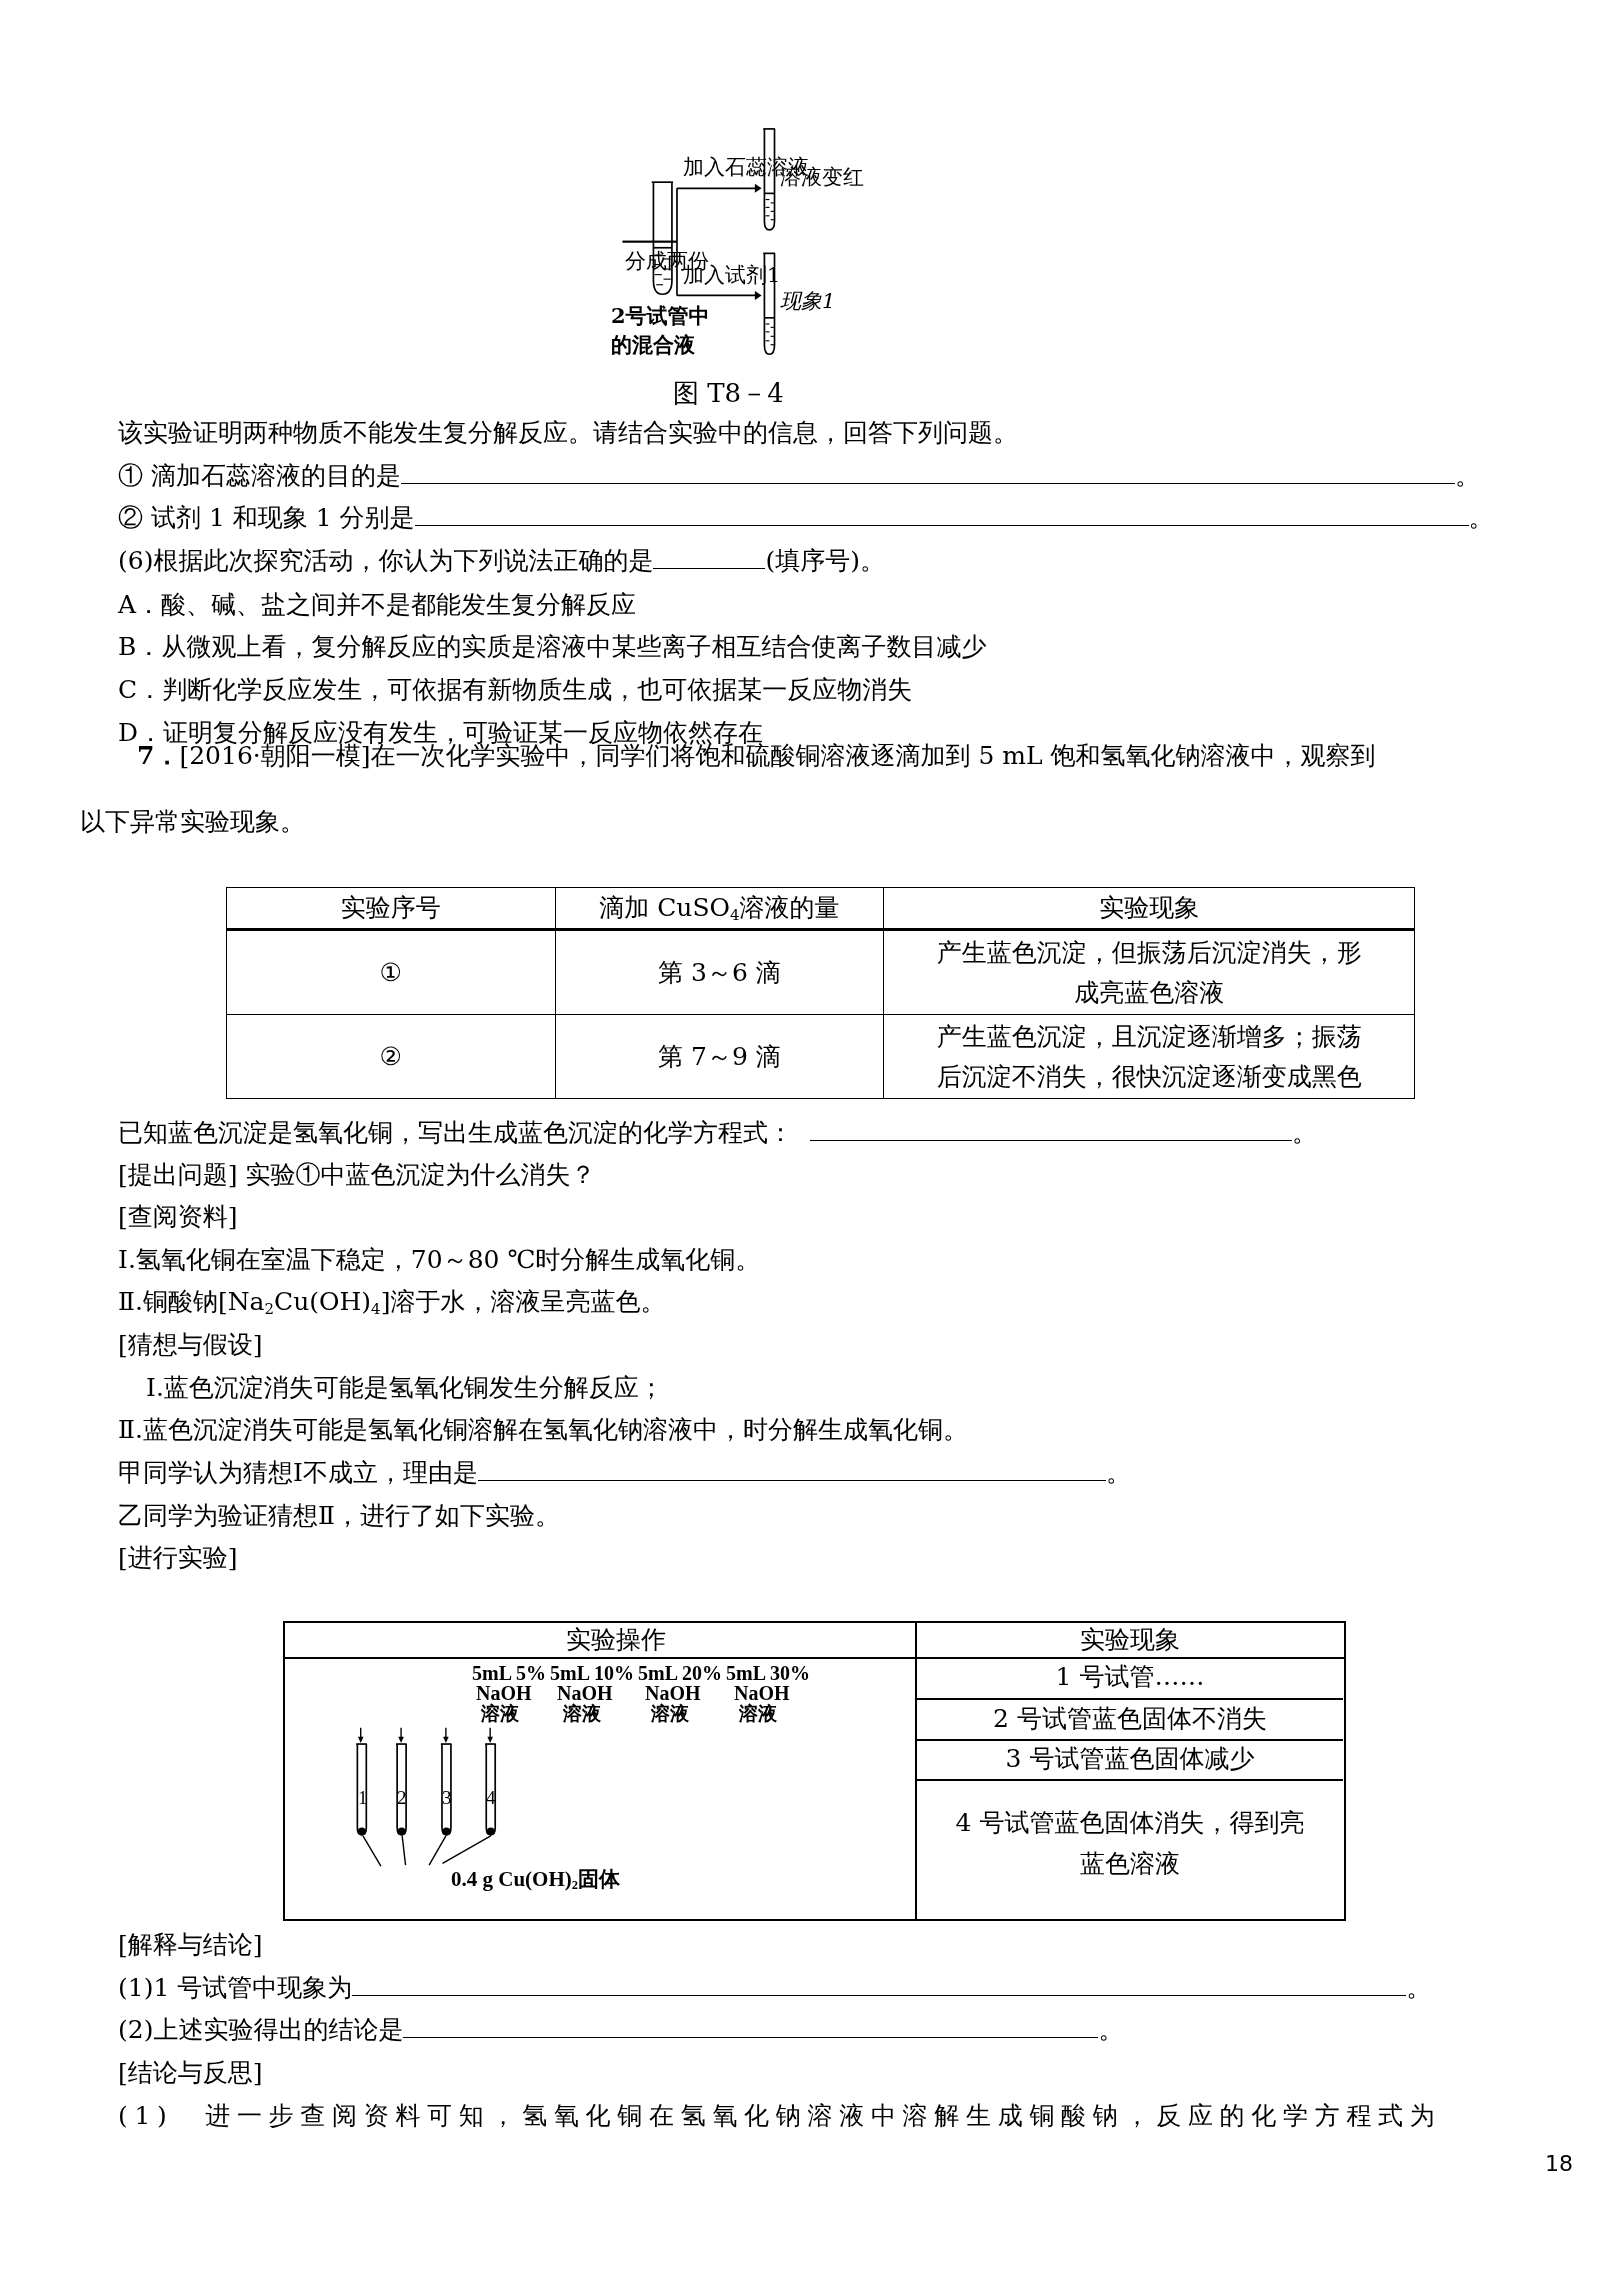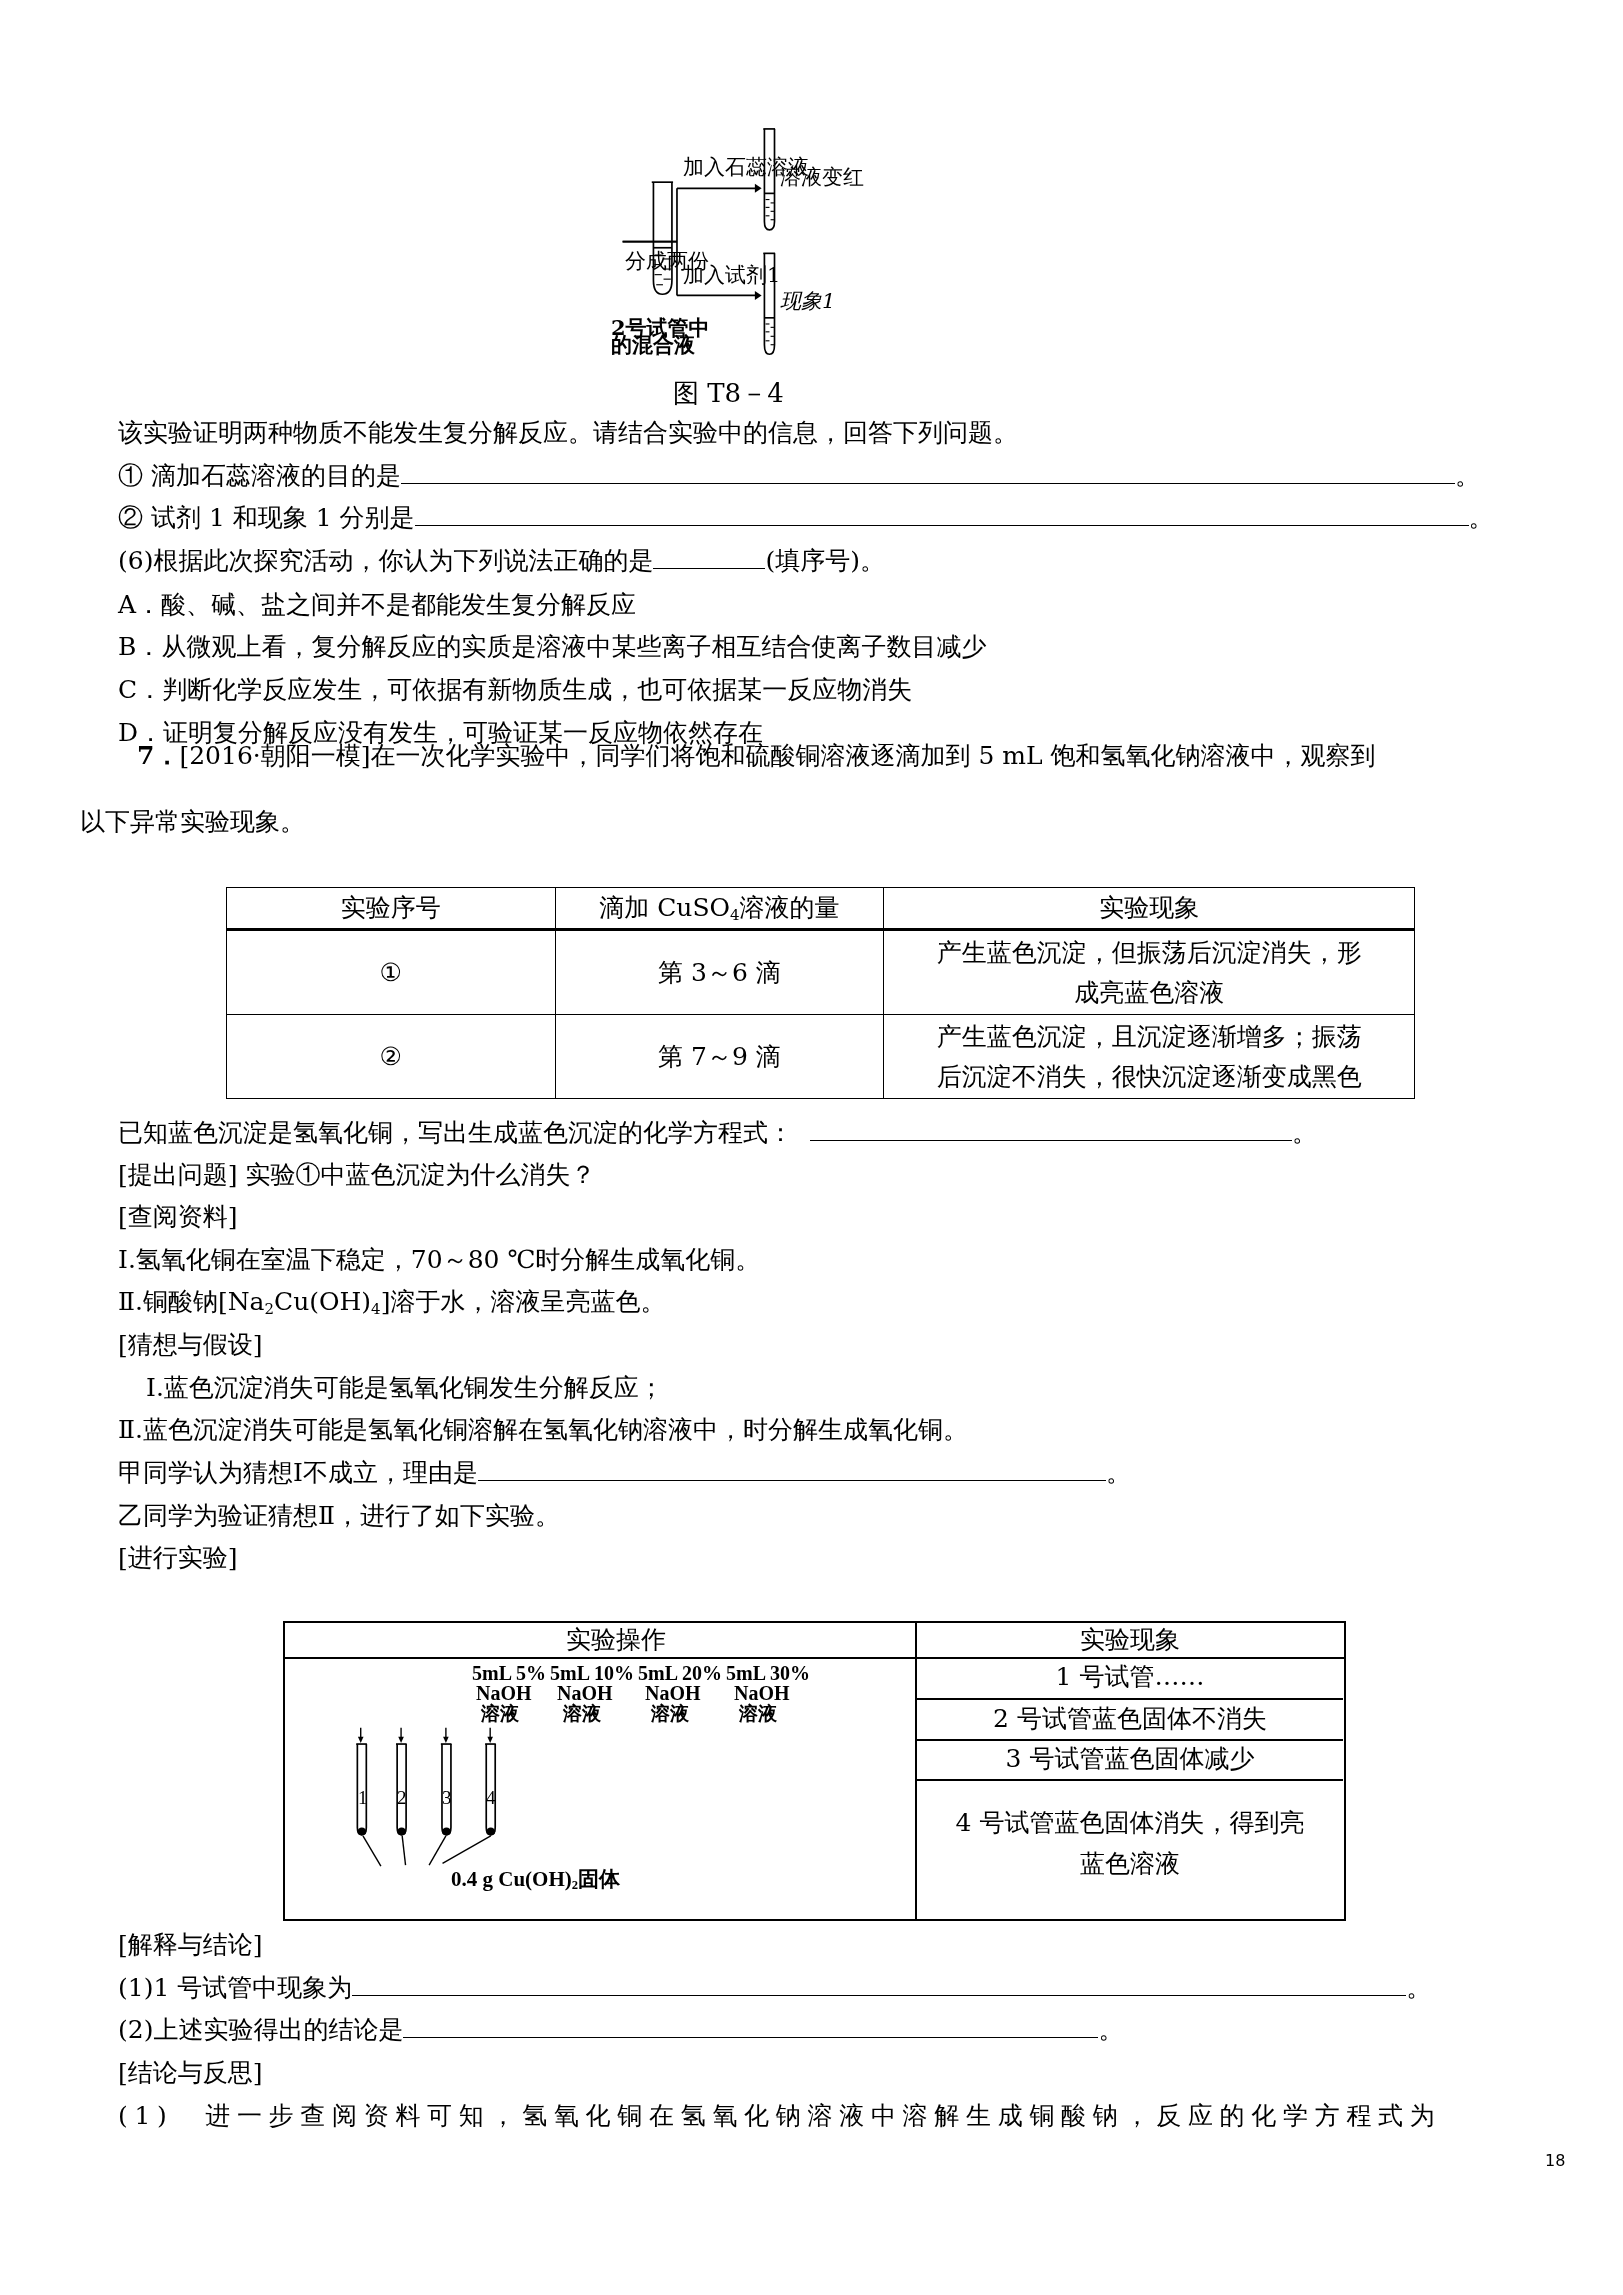--- a/index.html
+++ b/index.html
@@ -7,21 +7,21 @@
          font-family:"DejaVu Serif","Liberation Serif",serif; color:#000; }
   .t { position:absolute; white-space:nowrap; font-size:25px; line-height:34px; }
   .blank { display:inline-block; border-bottom:1.7px solid #000; height:22.4px; vertical-align:baseline; }
   .bold { font-weight:bold; }
   sub { font-size:0.6em; vertical-align:-0.25em; line-height:0; }
   table.grid { position:absolute; border-collapse:collapse; font-size:25px; }
   table.grid td { border:1.7px solid #000; text-align:center; vertical-align:middle; padding:0 11.2px; line-height:40px; }
   table.grid tr.head td { border-bottom-width:3.4px; }
   .diagram-label { position:absolute; white-space:nowrap; font-family:"DejaVu Serif",serif; font-weight:bold; font-size:21px; }
   .fig-caption { position:absolute; font-size:26px; white-space:nowrap; }
-  .page-num { position:absolute; font-family:"DejaVu Sans",sans-serif; font-size:16px; }
+  .page-num { position:absolute; font-family:"DejaVu Sans",sans-serif; font-size:22px; }
 </style>
 </head>
 <body>
 
 <svg style="position:absolute;left:594px;left:0;top:0;" width="1623" height="426" viewBox="0 0 2894 760">
 
   <g>
     <line x1="1162" y1="325" x2="1200" y2="325" stroke="#000" stroke-width="3"></line>
     <path d="M1165 325 L1165 500 Q1165 525 1181 525 Q1198 525 1198 500 L1198 325" fill="none" stroke="#000" stroke-width="3"></path>
     <line x1="1165" y1="442" x2="1198" y2="442" stroke="#000" stroke-width="3"></line>
@@ -67,21 +67,21 @@
     <g stroke="#000" stroke-width="2">
       <line x1="1365" y1="578" x2="1372" y2="578"></line>
         <line x1="1374" y1="584" x2="1380" y2="584"></line>
       <line x1="1365" y1="592" x2="1372" y2="592"></line>
         <line x1="1374" y1="600" x2="1380" y2="600"></line>
       <line x1="1365" y1="608" x2="1372" y2="608"></line>
         <line x1="1374" y1="615" x2="1380" y2="615"></line>
     </g>
   </g>
 </svg>
-<div class="diagram-label" style="left:611px;top:314px;">2号试管中</div>
+<div class="diagram-label" style="left:611px;top:302px;">2号试管中</div>
 <div class="diagram-label" style="left:611px;top:331px;">的混合液</div>
 <div class="diagram-label" style="left:625px;top:247px;font-weight:normal;">分成两份</div>
 <div class="diagram-label" style="left:683px;top:153px;font-weight:normal;">加入石蕊溶液</div>
 <div class="diagram-label" style="left:780px;top:163px;font-weight:normal;">溶液变红</div>
 <div class="diagram-label" style="left:683px;top:261px;font-weight:normal;">加入试剂1</div>
 <div class="diagram-label" style="left:780px;top:287px;font-weight:normal;font-style:italic;">现象1</div>
 <div class="fig-caption" style="left:673px;top:376px;">图 T8－4</div>
 
 <div class="t" style="left:118px;top:416px;">该实验证明两种物质不能发生复分解反应。请结合实验中的信息，回答下列问题。</div>
 <div class="t" style="left:118px;top:459px;">

